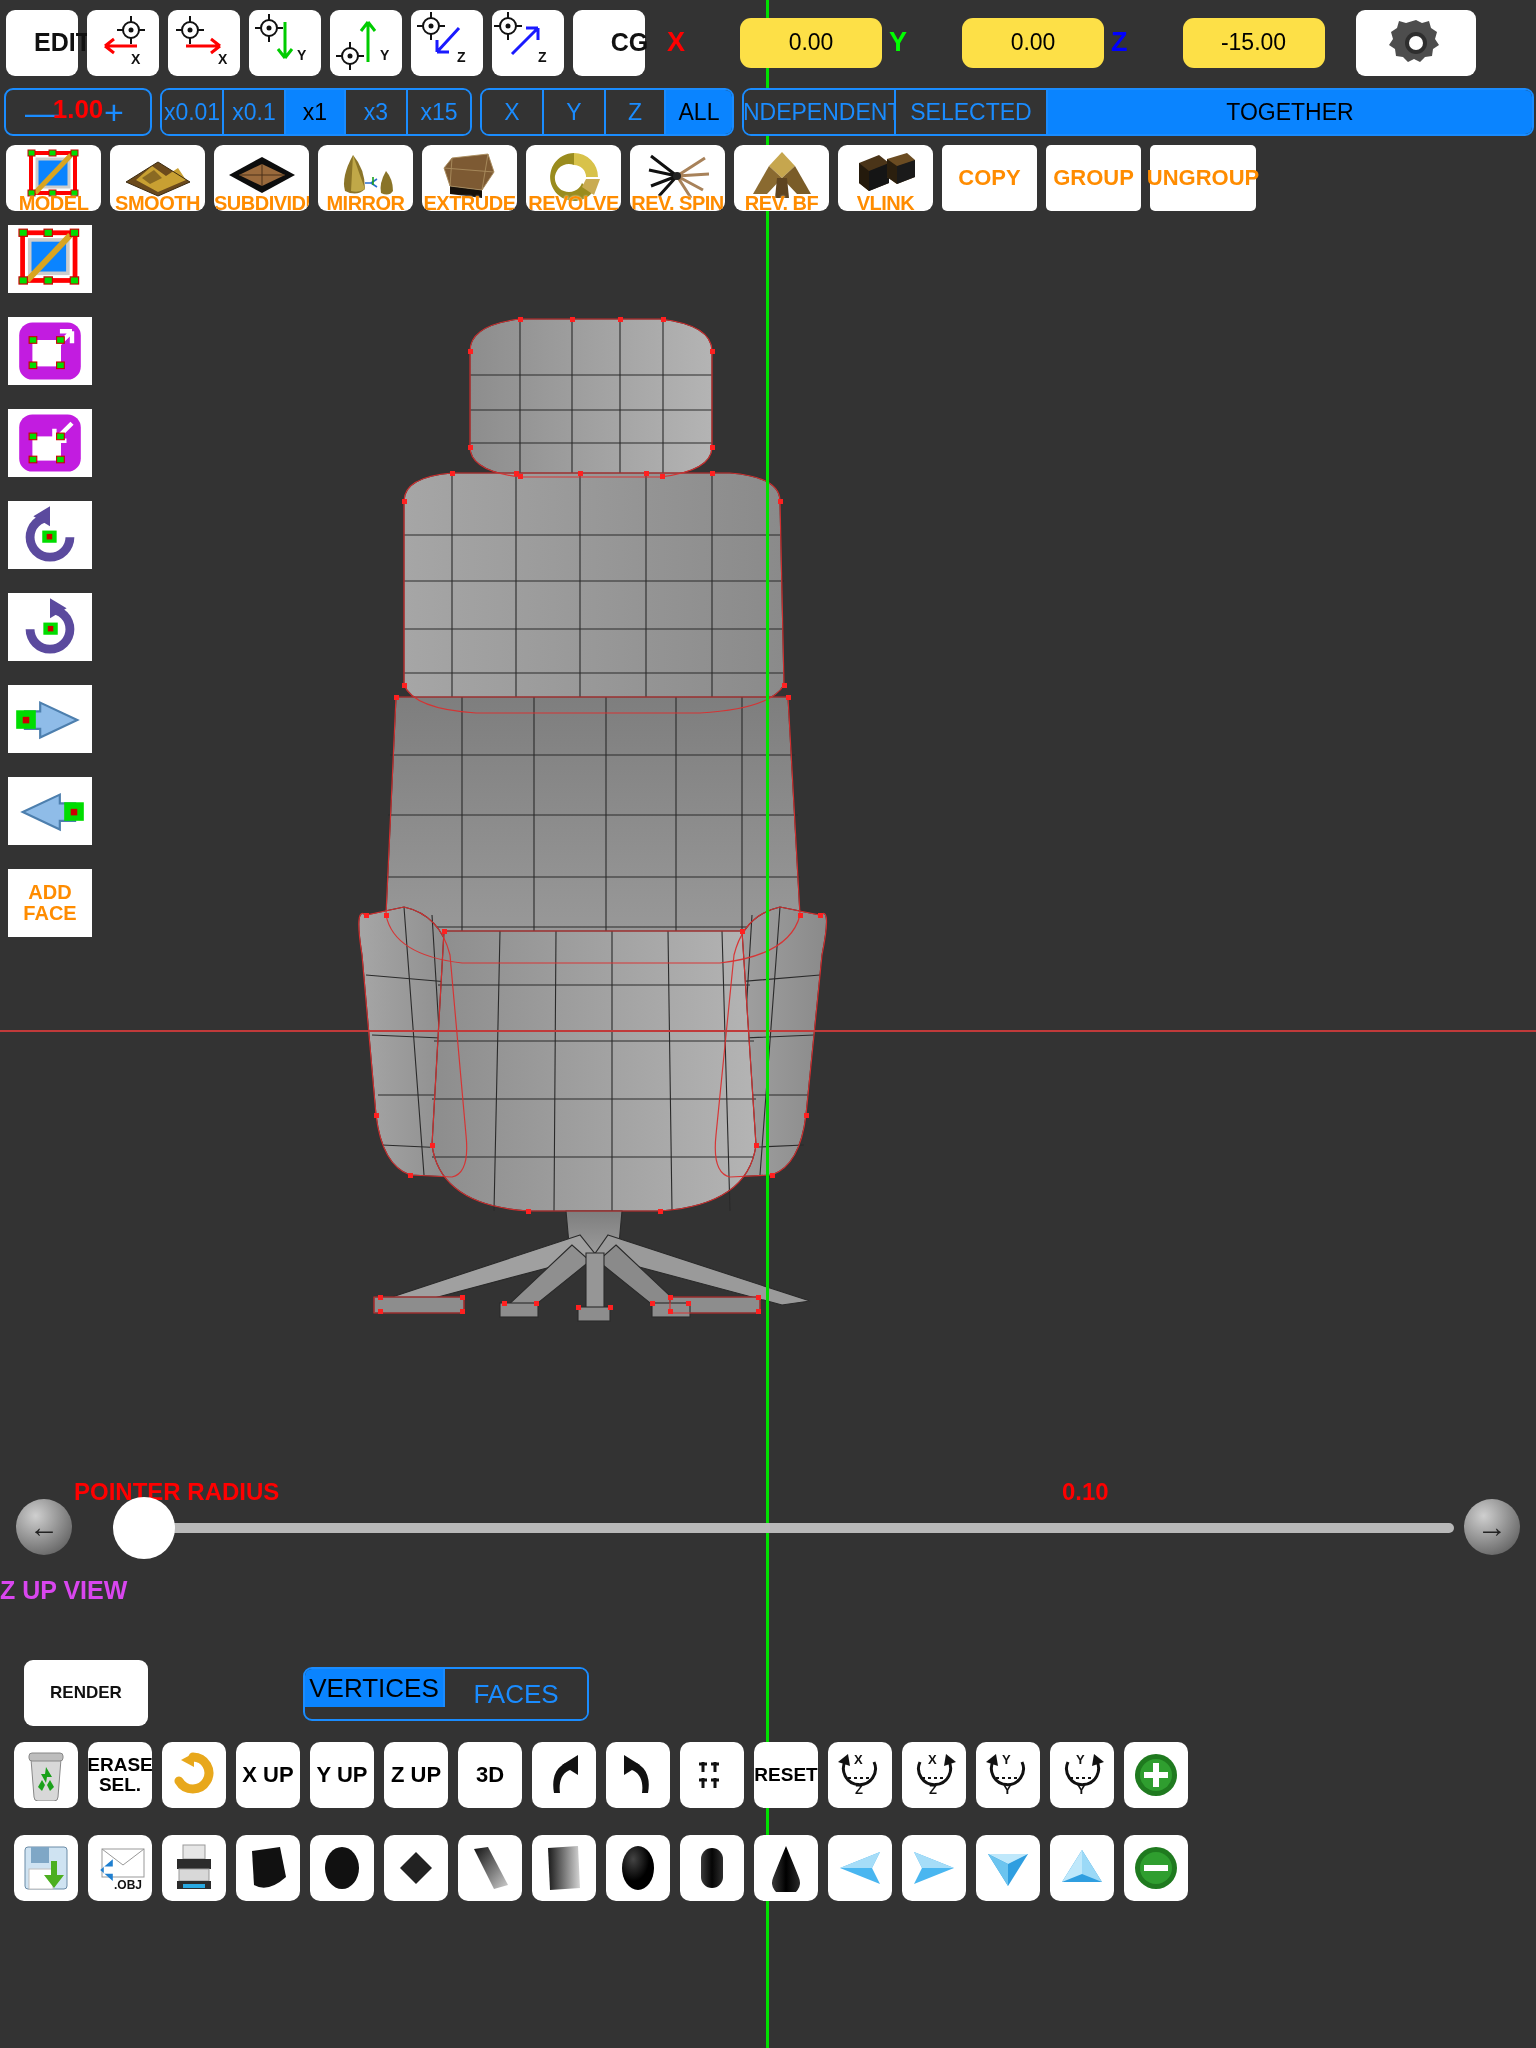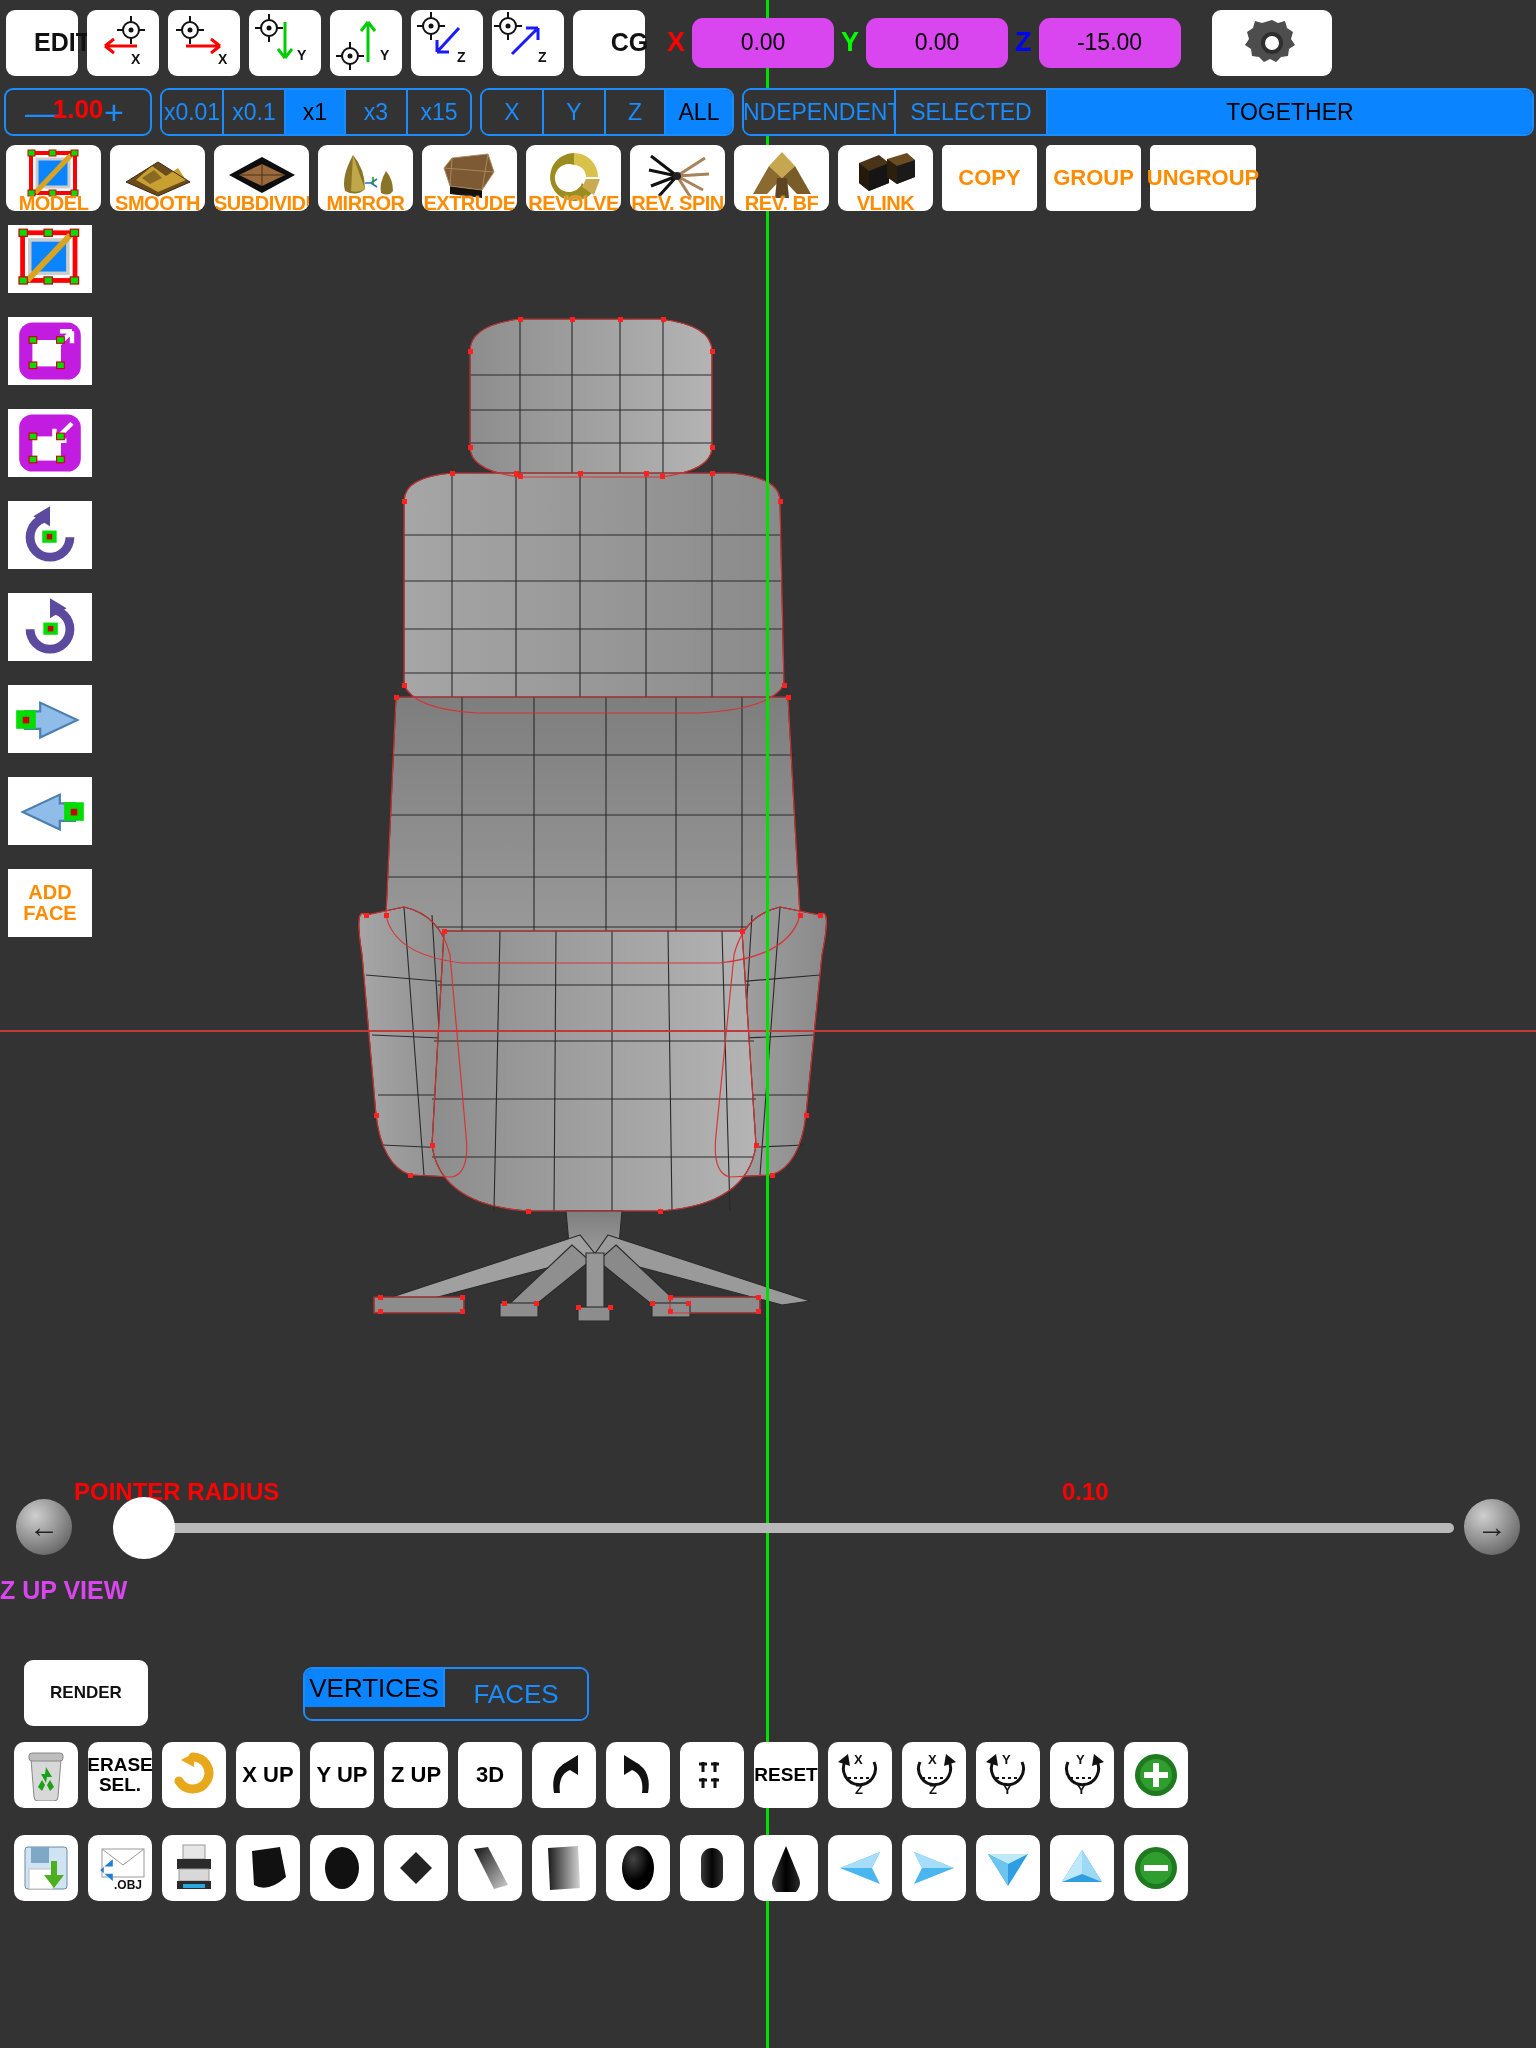--- a/index.html
+++ b/index.html
@@ -16,21 +16,21 @@
     background:#fff;border-radius:9px;display:flex;align-items:center;justify-content:center;
     color:#111;font-weight:bold;position:relative;flex:none;
   }
   
   #row1{position:absolute;left:0;top:0;width:1536px;height:85px;display:flex;align-items:center;gap:9px;padding-left:6px;z-index:20;}
   #row1 .tb{width:72px;height:66px;font-size:25px;padding-left:41px;}
   .axisicon{width:72px;height:66px;position:relative;}
   .axisicon svg{position:absolute;left:0;top:0;}
   .coordwrap{display:flex;align-items:center;gap:7px;margin-left:13px;}
   .clbl{font-size:27px;font-weight:bold;}
-  .cfield{width:142px;height:50px;background:#d946ef;border-radius:11px;display:flex;align-items:center;justify-content:center;color:#000;font-size:23px;}
+  .cfield{width:142px;height:50px;background:#fde047;border-radius:11px;display:flex;align-items:center;justify-content:center;color:#000;font-size:23px;margin-left:48px;}
   .gearbtn{width:120px;height:66px;margin-left:22px;}
   
   #row2{position:absolute;left:0;top:88px;width:1536px;height:48px;display:flex;align-items:stretch;gap:8px;padding-left:4px;z-index:20;}
   .grp{display:flex;border:2px solid #1a8cff;border-radius:9px;overflow:hidden;}
   .seg{display:flex;align-items:center;justify-content:center;color:#1a8cff;font-size:23px;background:#333;border-right:2px solid #1a8cff;padding:0 4px;}
   .seg:last-child{border-right:none;}
   .seg.on{background:#0a84ff;color:#000;}
   .stepper{width:148px;position:relative;}
   .stepval{position:absolute;left:50%;top:50%;transform:translate(-50%,-58%);color:#ff0000;font-size:26px;font-weight:bold;z-index:3;}
   .minus,.plus{flex:1;color:#1a8cff;font-size:34px;display:flex;align-items:center;justify-content:center;}

